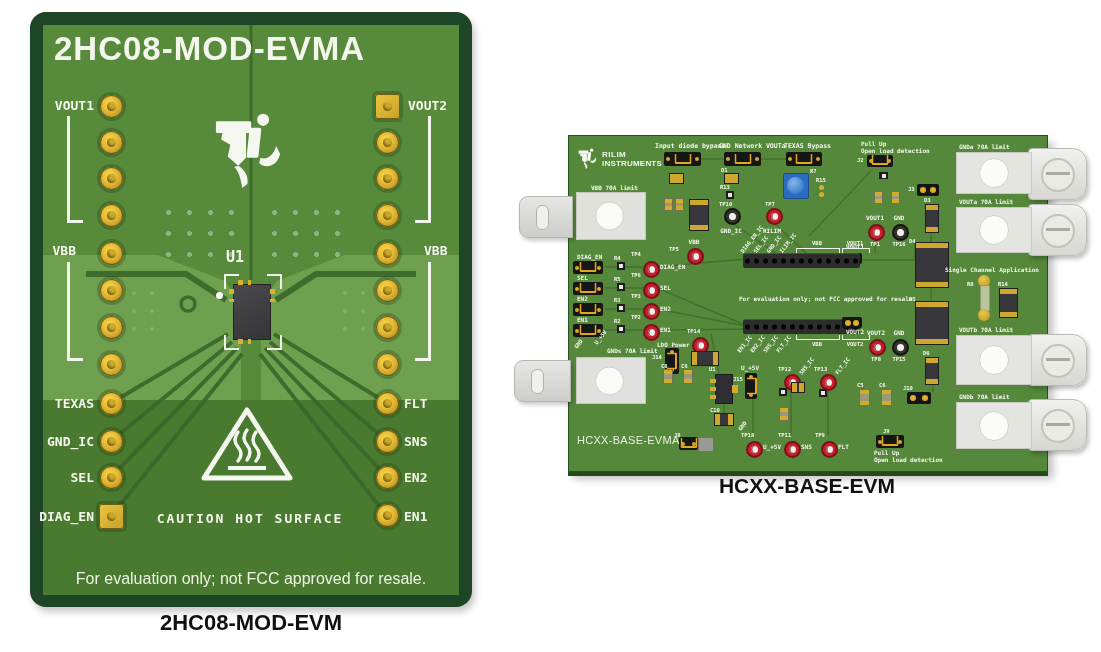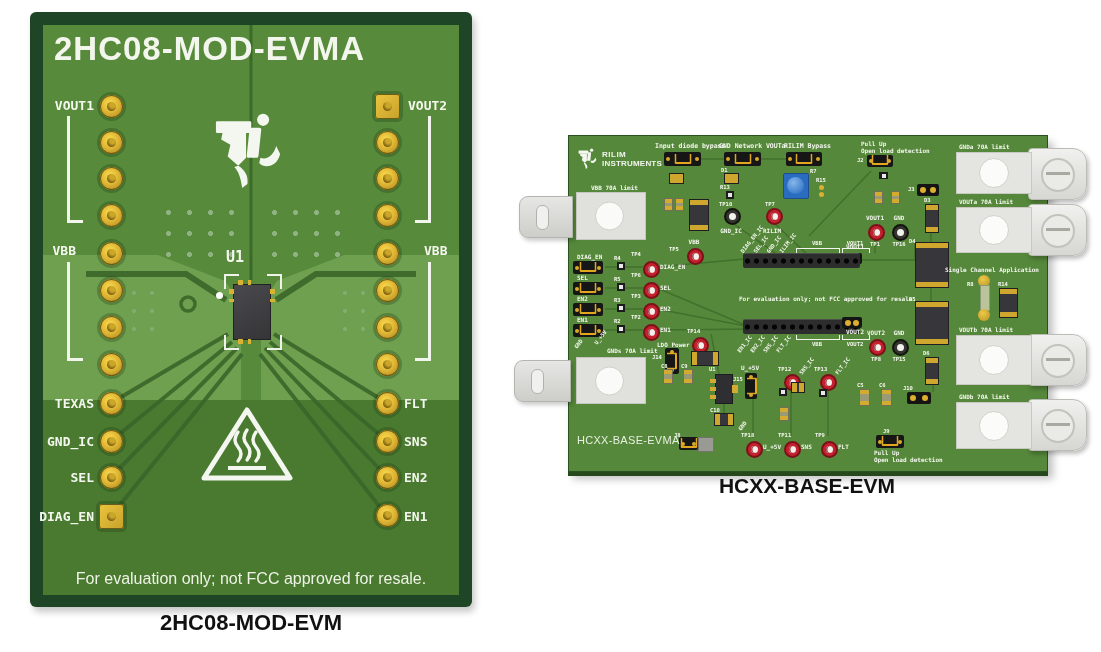--- a/index.html
+++ b/index.html
@@ -7,21 +7,21 @@
        font-family:"Liberation Sans",sans-serif;}
   .abs{position:absolute;}
   .mono{font-family:"DejaVu Sans Mono",monospace;font-weight:bold;color:#f4f7ee;}
   .silk13{font-size:13px;line-height:13px;}
   .silk7{font-size:6.5px;line-height:7px;letter-spacing:0;}
   .silk6{font-size:6px;line-height:6.5px;}
   .silk55{font-size:5.5px;line-height:6px;}
   .tr{text-align:right;} .tc{text-align:center;}
 
   
-  .mboard{left:30px;top:12px;width:442px;height:595px;background:#1d4526;border-radius:6px;
+  .mboard{left:30px;top:12px;width:442px;height:595px;background:#1d4526;border-radius:16px;
           box-shadow:3px 5px 7px rgba(0,0,0,.22);}
   .mfield{left:13px;top:13px;width:416px;height:570px;background:#578a3a;}
   .mbottom{left:13px;top:388px;width:416px;height:195px;background:#4a7a30;}
   .vbbpoly{top:243px;width:198px;height:145px;background:#6fa04f;}
   .vbbpoly.l{left:13px;clip-path:polygon(0 0,58% 0,92% 18%,100% 34%,100% 100%,0 100%);}
   .vbbpoly.r{left:231px;clip-path:polygon(42% 0,100% 0,100% 100%,0 100%,0 34%,8% 18%);}
   .mtitle{left:24px;top:18px;font-size:33px;font-weight:bold;color:#f3f6ed;letter-spacing:1px;}
   .dots{background-image:radial-gradient(#9dbd94 2.2px,rgba(0,0,0,0) 2.7px);background-size:21px 21px;opacity:.8;}
   .dots.sm{background-image:radial-gradient(#93b58c 1.8px,rgba(0,0,0,0) 2.2px);background-size:18px 18px;opacity:.55;}
   .pad{width:23px;height:23px;border-radius:50%;
@@ -218,20 +218,21 @@
   <div class="abs pad" style="left:346px;top:454px;"></div>
   <div class="abs pad" style="left:346px;top:492px;"></div>
 
   <svg class="abs" style="left:168px;top:392px;" width="98" height="82" viewBox="0 0 98 82">
     <polygon points="49,6 92,74 6,74" fill="none" stroke="#f4f7ef" stroke-width="5" stroke-linejoin="round"></polygon>
     <line x1="30" y1="64" x2="68" y2="64" stroke="#f4f7ef" stroke-width="4"></line>
     <path d="M40,28 q-6,8 0,15 q6,7 0,14" fill="none" stroke="#f4f7ef" stroke-width="3.4" stroke-linecap="round"></path>
     <path d="M49,26 q-6,8 0,15 q6,7 0,15" fill="none" stroke="#f4f7ef" stroke-width="3.4" stroke-linecap="round"></path>
     <path d="M58,28 q-6,8 0,15 q6,7 0,14" fill="none" stroke="#f4f7ef" stroke-width="3.4" stroke-linecap="round"></path>
   </svg>
+  <div class="abs mono silk13 tc" style="left:90px;top:500px;width:260px;letter-spacing:2px;color:#f4f7ee;">CAUTION HOT SURFACE</div>
 
   <div class="abs tc" style="left:20px;top:558px;width:402px;font-size:16px;color:#eef3e6;">For evaluation only; not FCC approved for resale.</div>
 </div>
 <div class="abs mcaption">2HC08-MOD-EVM</div>
 
 <div class="abs bboard">
 
   <svg class="abs" style="left:0;top:0;" width="478" height="335" viewBox="0 0 478 335">
     <g stroke="#3f6c2b" stroke-width="1.5" fill="none" opacity="0.85">
       <path d="M36,131 H74"></path>
@@ -286,21 +287,21 @@
 
   <div class="abs mono silk7" style="left:150px;top:7px;width:85px;">GND Network VOUTa</div>
   <div class="abs jmp" style="left:155px;top:16px;width:37px;height:14px;">
       <span class="sh"></span>
     </div>
   <div class="abs mono silk55" style="left:152px;top:31px;">D1</div>
   <div class="abs dk" style="left:155px;top:37px;width:13px;height:9px;"></div>
   <div class="abs mono silk55" style="left:151px;top:48px;">R13</div>
   <div class="abs resk" style="left:157px;top:55px;width:8px;height:8px;"></div>
 
-  <div class="abs mono silk7" style="left:215px;top:7px;width:60px;">RILIM Bypass</div>
+  <div class="abs mono silk7" style="left:215px;top:7px;width:60px;">TEXAS Bypass</div>
   <div class="abs jmp" style="left:217px;top:16px;width:36px;height:14px;">
       <span class="sh"></span>
     </div>
   <div class="abs mono silk55" style="left:241px;top:32px;">R7</div>
   <div class="abs pot" style="left:214px;top:37px;width:24px;height:24px;"></div>
   <div class="abs mono silk55" style="left:247px;top:41px;">R15</div>
   <span class="abs" style="left:250px;top:49px;width:5px;height:5px;border-radius:50%;background:#d8b032;"></span>
   <span class="abs" style="left:250px;top:56px;width:5px;height:5px;border-radius:50%;background:#d8b032;"></span>
 
   <div class="abs mono silk55" style="left:150px;top:65px;">TP10</div>

